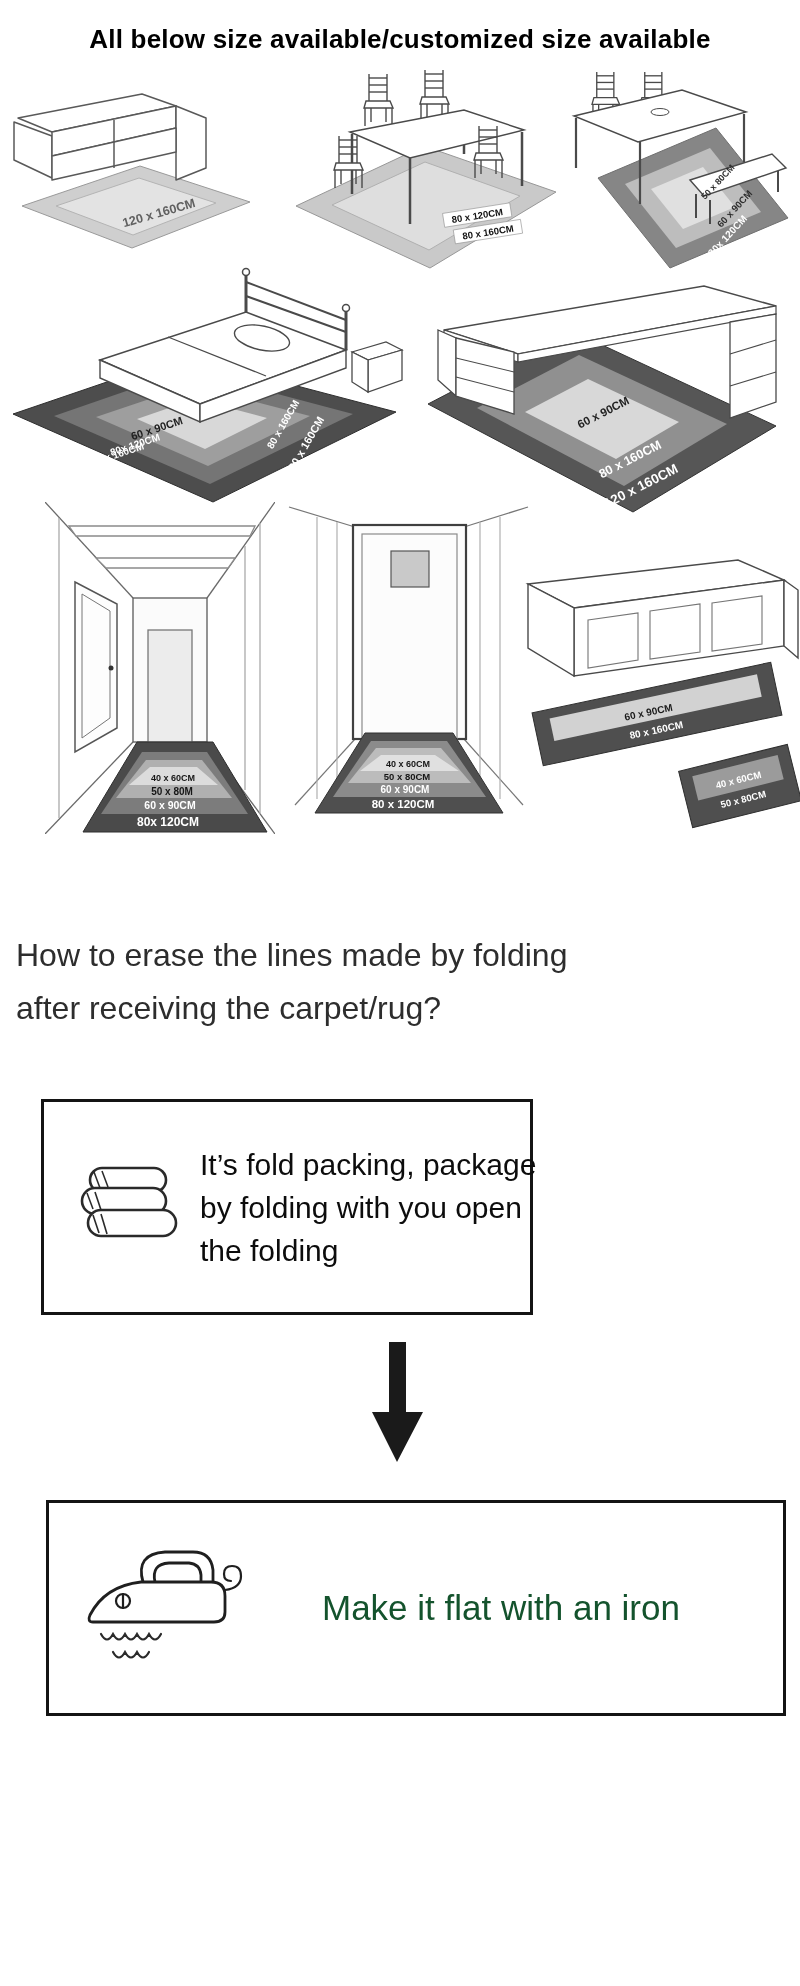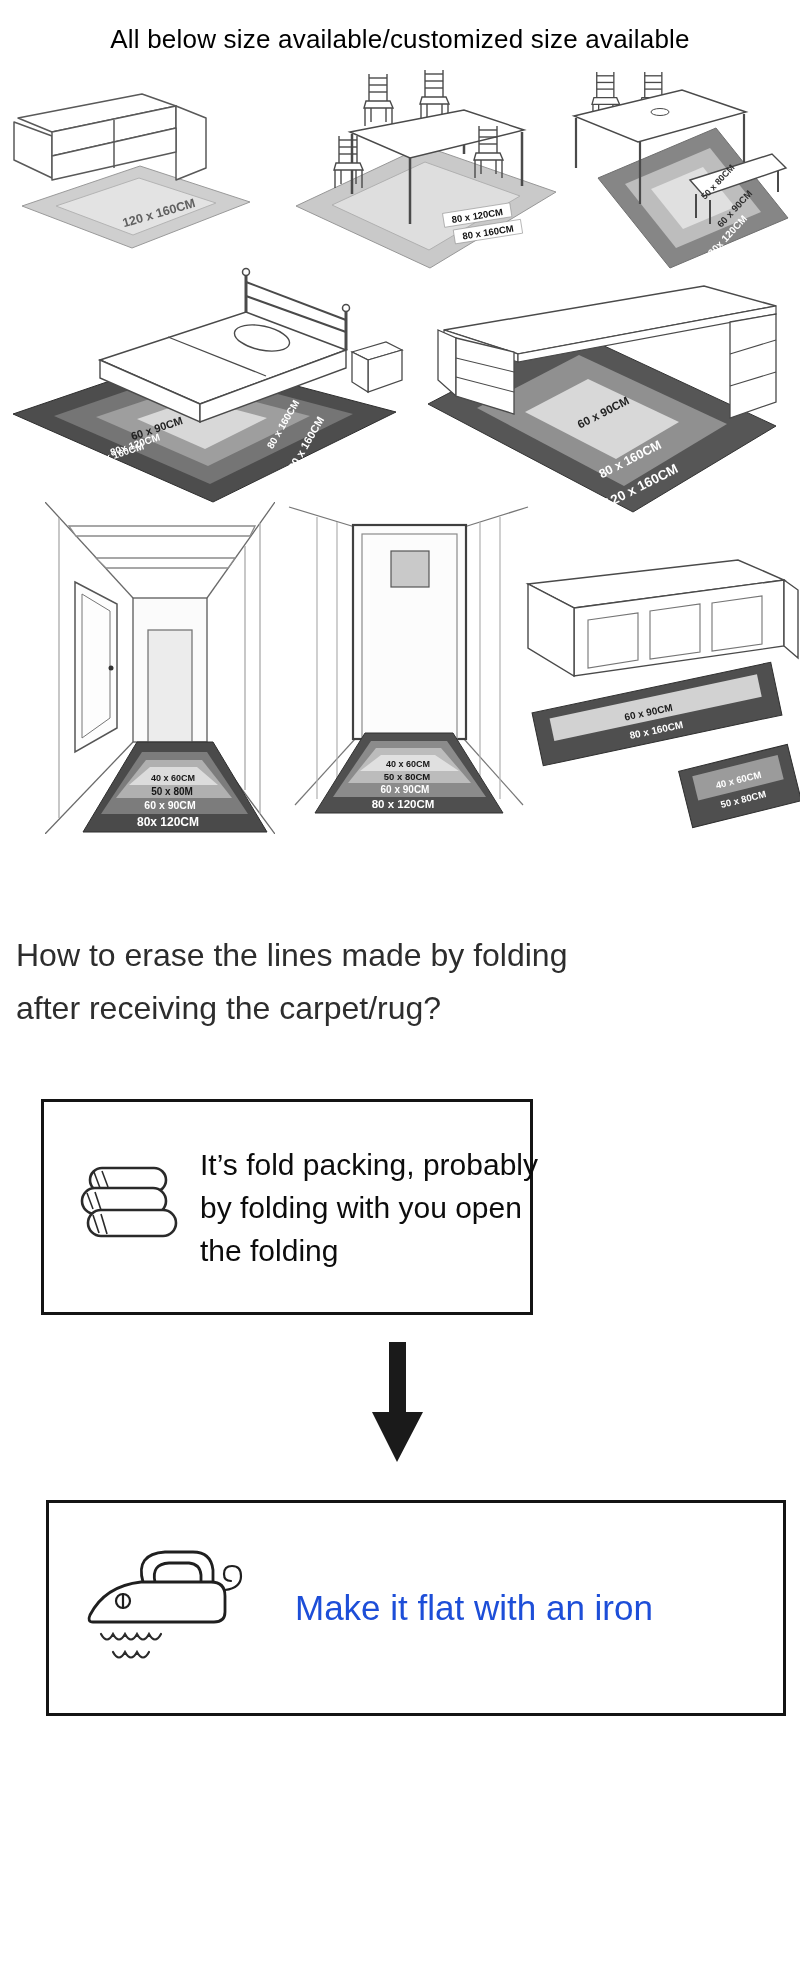--- a/index.html
+++ b/index.html
@@ -1,28 +1,28 @@
 <!DOCTYPE html>
 <html><head>
 <meta charset="utf-8">
 <style>
   *{box-sizing:border-box}
   html,body{margin:0;padding:0}
   body{width:800px;height:1986px;position:relative;background:#ffffff;
        font-family:"Liberation Sans",sans-serif;color:#111;overflow:hidden}
   .title{position:absolute;top:24px;left:0;width:100%;text-align:center;
-         font-size:26px;font-weight:normal;letter-spacing:.2px;color:#000}
+         font-size:26px;font-weight:bold;letter-spacing:.2px;color:#000}
   svg.scene{position:absolute}
   svg text{font-family:"Liberation Sans",sans-serif}
   .question{position:absolute;left:16px;top:929px;font-size:32px;line-height:53px;color:#2d2d2d}
   .note-box{position:absolute;border:3px solid #141414;background:#fff;
             display:flex;align-items:center}
   .note-text{margin-left:12px;font-size:30px;line-height:43px;color:#0c0c0c}
   .note-text div{white-space:nowrap}
-  .iron-text{margin-left:32px;font-size:35px;color:#1d4ed8;white-space:nowrap}
+  .iron-text{margin-left:59px;font-size:35px;color:#14532d;white-space:nowrap}
   .fold-icon{margin-left:16px;flex:none}
   .iron-icon{margin-left:24px;flex:none}
   .down-arrow{position:absolute}
 </style>
 </head>
 <body>
 
 <svg width="0" height="0" style="position:absolute">
   <defs>
     <g id="chair" stroke="#4a4a4a" stroke-width="1.4" fill="#ffffff">
@@ -283,21 +283,21 @@
     <g stroke="#2a2a2a" stroke-width="1.6">
       <line x1="34" y1="26" x2="40" y2="42"></line>
       <line x1="42" y1="25" x2="48" y2="41"></line>
       <line x1="27" y1="47" x2="33" y2="63"></line>
       <line x1="35" y1="46" x2="41" y2="64"></line>
       <line x1="33" y1="69" x2="39" y2="87"></line>
       <line x1="41" y1="68" x2="47" y2="88"></line>
     </g>
   </svg>
   <div class="note-text">
-    <div>It’s fold packing, probably</div>
+    <div>It’s fold packing, package</div>
     <div>by folding with you open</div>
     <div>the folding</div>
   </div>
 </div>
 
 <svg class="down-arrow" style="left:365px;top:1342px" width="64" height="124" viewBox="0 0 64 124">
   <polygon points="24,0 41,0 41,70 58,70 32,120 7,70 24,70" fill="#1a1a1a"></polygon>
 </svg>
 
 <div class="note-box" style="left:46px;top:1500px;width:740px;height:216px">

